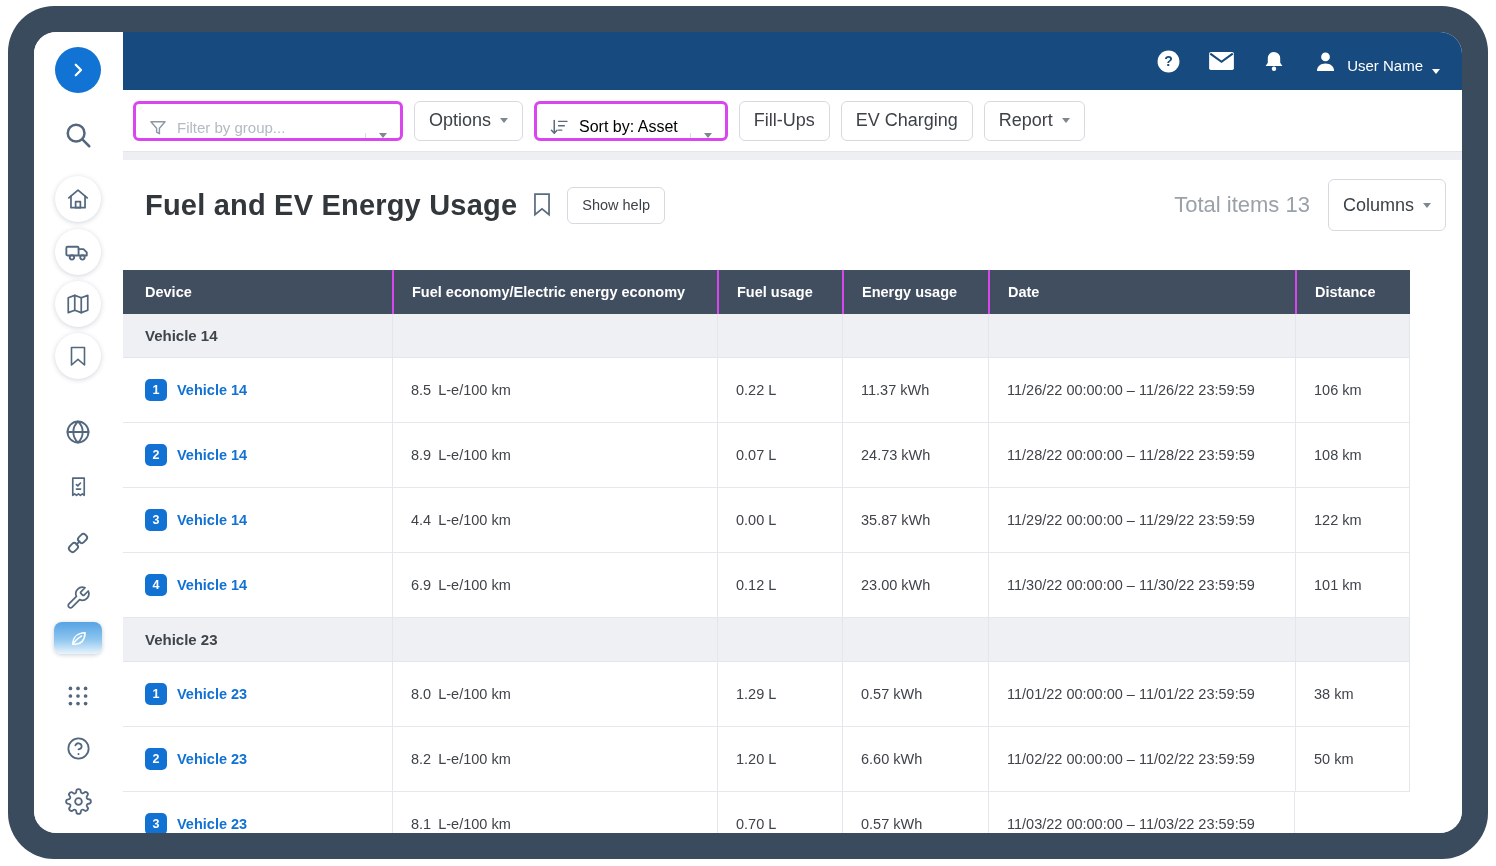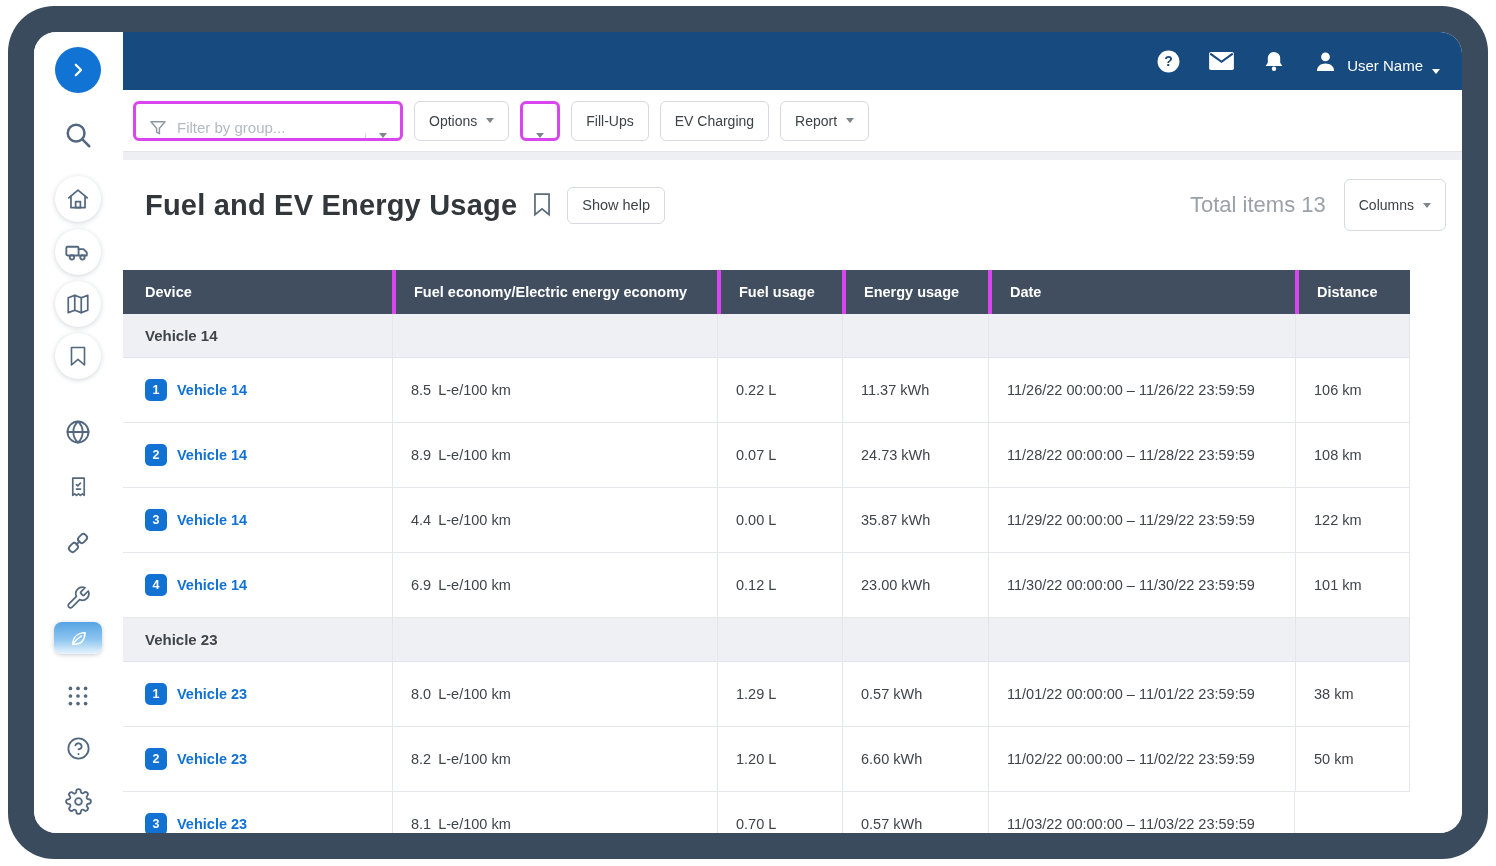--- a/index.html
+++ b/index.html
@@ -23,21 +23,21 @@
   .main { flex:1; display:flex; flex-direction:column; min-width:0; }
 
   .topbar { height:58px; background:#174a7e; display:flex; align-items:center; justify-content:flex-end; padding-right:22px; gap:27px; flex:0 0 58px; }
   .topbar .tb-icon { display:flex; align-items:center; justify-content:center; cursor:pointer; }
   .user-chip { display:flex; align-items:flex-end; gap:9px; cursor:pointer; }
   .user-name { color:#ffffff; font-size:15px; }
   .caret { width:0; height:0; border-left:4.5px solid transparent; border-right:4.5px solid transparent; border-top:5.5px solid #7e868e; }
   .caret.white { border-top-color:#ffffff; }
 
   .toolbar { height:62px; background:#ffffff; border-bottom:1px solid #e3e6e9; display:flex; align-items:center; padding-left:10px; gap:11px; flex:0 0 62px; }
-  .btn { height:40px; background:#fff; border:1px solid #d6dade; border-radius:6px; display:flex; align-items:center; gap:9px; padding:0 14px; font-size:14px; color:#3c4248; cursor:pointer; }
+  .btn { height:40px; background:#fff; border:1px solid #d6dade; border-radius:6px; display:flex; align-items:center; gap:9px; padding:0 14px; font-size:18px; color:#3c4248; cursor:pointer; }
   .split { display:flex; align-items:flex-end; height:40px; border:3px solid #d946ef; border-radius:6px; background:#fff; overflow:hidden; }
   .split .seg { display:flex; align-items:center; gap:9px; padding:0 12px; cursor:pointer; }
   .split .seg + .seg { border-left:1px solid #d6dade; }
   .filter-input { border:none; outline:none; width:160px; font-size:15px; color:#3c4248; font-family:inherit; }
   .filter-input::placeholder { color:#b3bac1; }
   .seg.caret-seg { padding:0 13px; }
   .toolbar svg { stroke:#5a6b7d; fill:none; stroke-width:1.7; stroke-linecap:round; stroke-linejoin:round; }
 
   .gray-band { height:8px; background:#edeff2; flex:0 0 8px; }
 
@@ -50,21 +50,21 @@
   .title-right { margin-left:auto; display:flex; align-items:center; gap:18px; }
   .total-items { font-size:22px; color:#9aa1a8; }
   .columns-btn { height:52px; }
 
   
   .table { width:1287px; }
   .trow { display:grid; grid-template-columns:269px 325px 125px 146px 307px 115px; }
   .thead { background:#414e5f; height:44px; }
   .hcell { display:flex; align-items:center; color:#ffffff; font-size:14.5px; font-weight:bold; padding-left:18px; }
   .hcell:first-child { padding-left:22px; }
-  .hcell + .hcell { border-left:4px solid #d946ef; }
+  .hcell + .hcell { border-left:2px solid #d946ef; }
   .group-row { background:#eef0f4; height:44px; border-bottom:1px solid #e2e5e9; }
   .group-row .cell { font-weight:bold; color:#3e444a; font-size:15px; }
   .data-row { background:#ffffff; height:65px; border-bottom:1px solid #e6e8ec; }
   .cell { display:flex; align-items:center; padding-left:18px; font-size:14.5px; color:#3e444a; }
   .cell:first-child { padding-left:22px; }
   .cell + .cell { border-left:1px solid #e3e6ea; }
   .cell:last-child { border-right:1px solid #e3e6ea; }
   .idx-badge { width:22px; height:22px; border-radius:5px; background:#1272d4; color:#fff; font-size:12.5px; font-weight:bold; display:flex; align-items:center; justify-content:center; margin-right:10px; flex:0 0 22px; }
   .device-link { color:#1272d4; font-weight:bold; font-size:14.5px; cursor:pointer; }
   .econ-unit { margin-left:7px; }
@@ -249,20 +249,30 @@
               <span class="caret"></span>
             </span>
         </div>
 
         <button class="btn">
           <span>Options</span>
           <span class="caret"></span>
         </button>
 
         <div class="split">
+          <span class="seg">
+            <svg width="21" height="21" viewBox="0 0 24 24">
+                <path d="M6 4v14"></path>
+                <path d="M2.8 15.2L6 18.4l3.2-3.2"></path>
+                <path d="M11 5h9.5"></path>
+                <path d="M11 10h6.5"></path>
+                <path d="M11 15h3.5"></path>
+              </svg>
+            <span>Sort by: Asset</span>
+          </span>
           <span class="seg caret-seg">
               <span class="caret"></span>
             </span>
         </div>
 
         <button class="btn">
           <span>Fill-Ups</span>
         </button>
 
         <button class="btn">

